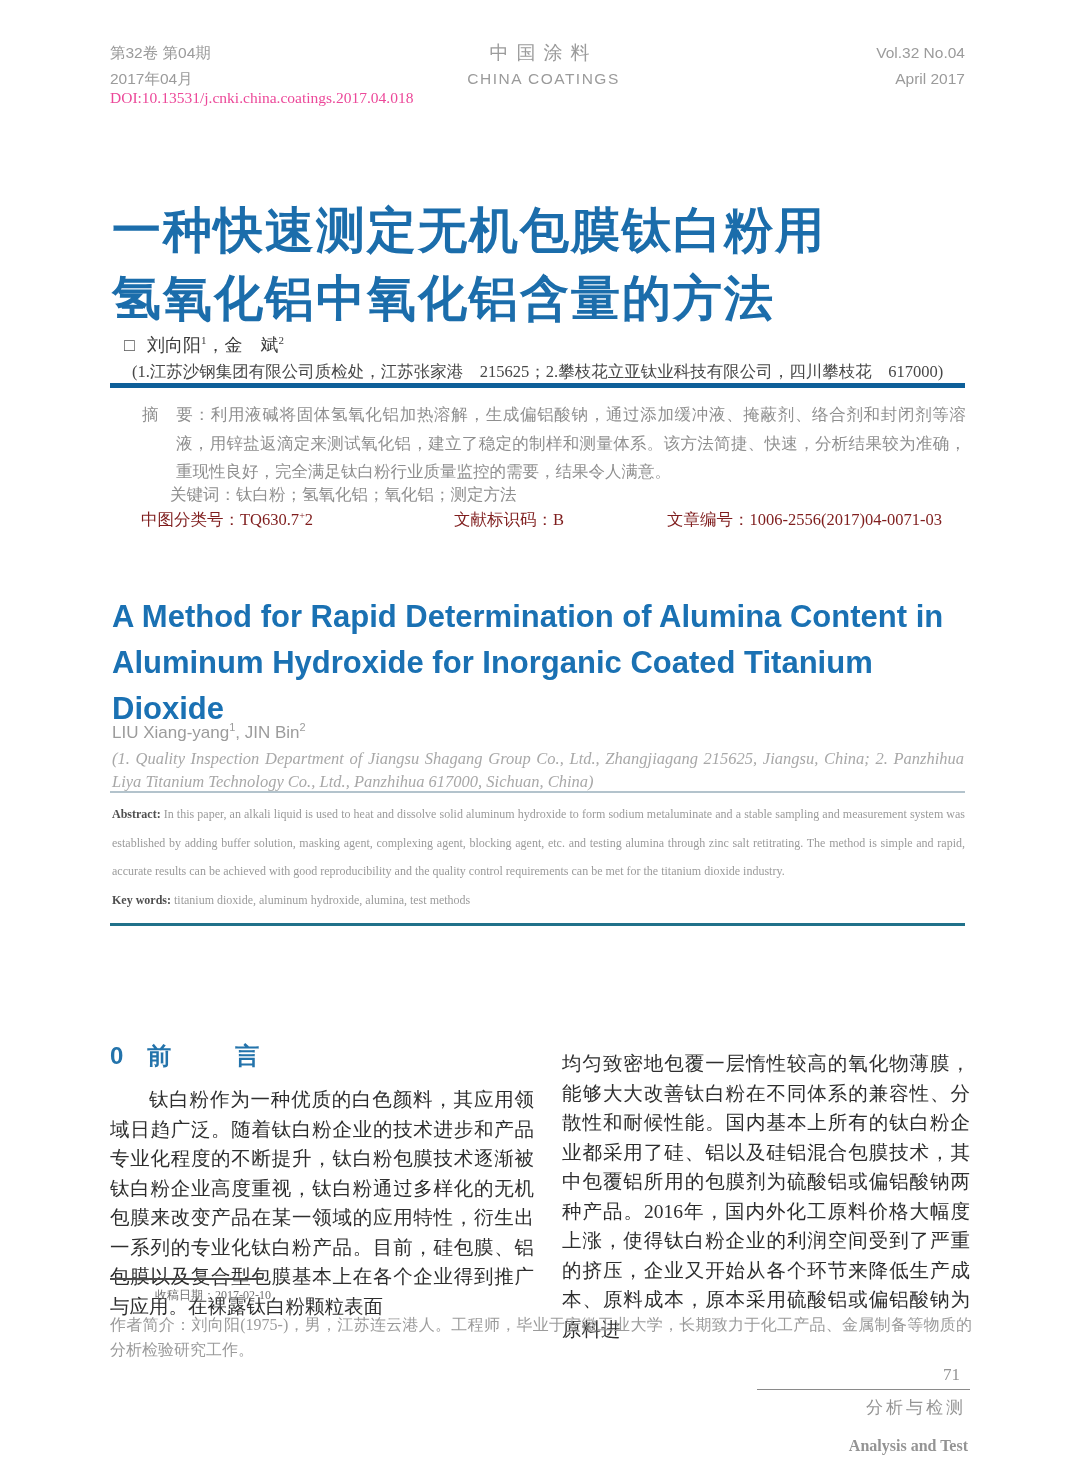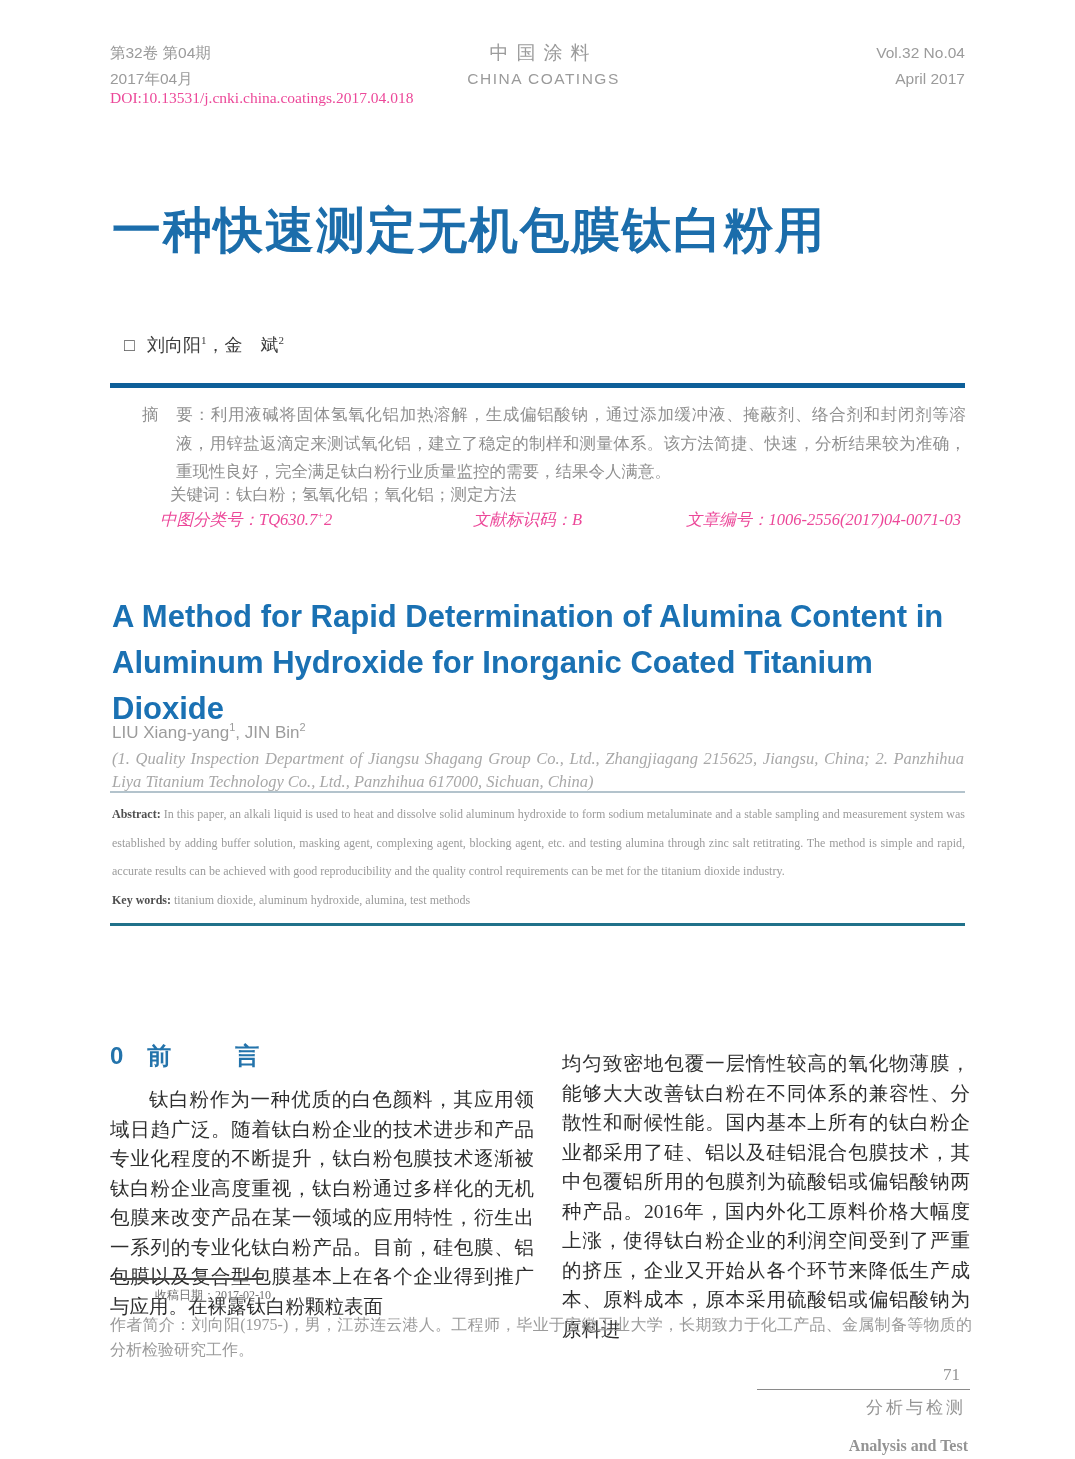--- a/index.html
+++ b/index.html
@@ -47,21 +47,21 @@
   
   .abstract-cn {
     position:absolute; top:401px; left:142px; width:824px;
     font-size:16.5px; line-height:28.5px; color:#8f8f8f;
     text-align:justify; padding-left:34px; text-indent:-34px;
   }
   .keywords-cn {
     position:absolute; top:484px; left:142px; width:824px;
     font-size:16.5px; color:#8f8f8f;margin-left:28px;
   }
-  .meta-row { position:absolute; top:509px; left:160px; width:824px; height:24px; font-size:16.5px; color:#ec4899;font-style:italic; }
+  .meta-row { position:absolute; top:509px; left:141px; width:824px; height:24px; font-size:16.5px; color:#7f1d1d; }
   .meta-clc { position:absolute; left:0; }
   .meta-clc sup { font-size:10px; }
   .meta-doc { position:absolute; left:313px; }
   .meta-id  { position:absolute; left:526px; }
   
   .title-en {
     position:absolute; top:594px; left:112px; width:860px;
     font-family:"Liberation Sans", sans-serif; font-weight:bold;
     color:#1a71b3; font-size:31px; line-height:46px;
   }
@@ -144,24 +144,26 @@
     </div>
     <div class="jh-right">
       <div>Vol.32 No.04</div>
       <div>April 2017</div>
     </div>
   </div>
   <div class="doi-line">DOI:10.13531/j.cnki.china.coatings.2017.04.018</div>
 
   <div class="title-cn">
     <div>一种快速测定无机包膜钛白粉用</div>
+    <div>氢氧化铝中氧化铝含量的方法</div>
   </div>
 
   <div class="authors-cn"><span class="marker">□</span><span>刘向阳</span><sup>1</sup><span>，金　斌</span><sup>2</sup></div>
 
+  <div class="affil-cn">(1.江苏沙钢集团有限公司质检处，江苏张家港　215625；2.攀枝花立亚钛业科技有限公司，四川攀枝花　617000)</div>
 
   <div class="rule-thick"></div>
 
   <p class="abstract-cn"><span class="lbl">摘　要：</span><span>利用液碱将固体氢氧化铝加热溶解，生成偏铝酸钠，通过添加缓冲液、掩蔽剂、络合剂和封闭剂等溶液，用锌盐返滴定来测试氧化铝，建立了稳定的制样和测量体系。该方法简捷、快速，分析结果较为准确，重现性良好，完全满足钛白粉行业质量监控的需要，结果令人满意。</span></p>
 
   <div class="keywords-cn"><span>关键词：</span><span>钛白粉；氢氧化铝；氧化铝；测定方法</span></div>
 
   <div class="meta-row">
     <span class="meta-clc"><span>中图分类号：</span><span>TQ630.7</span><sup>+</sup><span>2</span></span>
     <span class="meta-doc">文献标识码：B</span>

